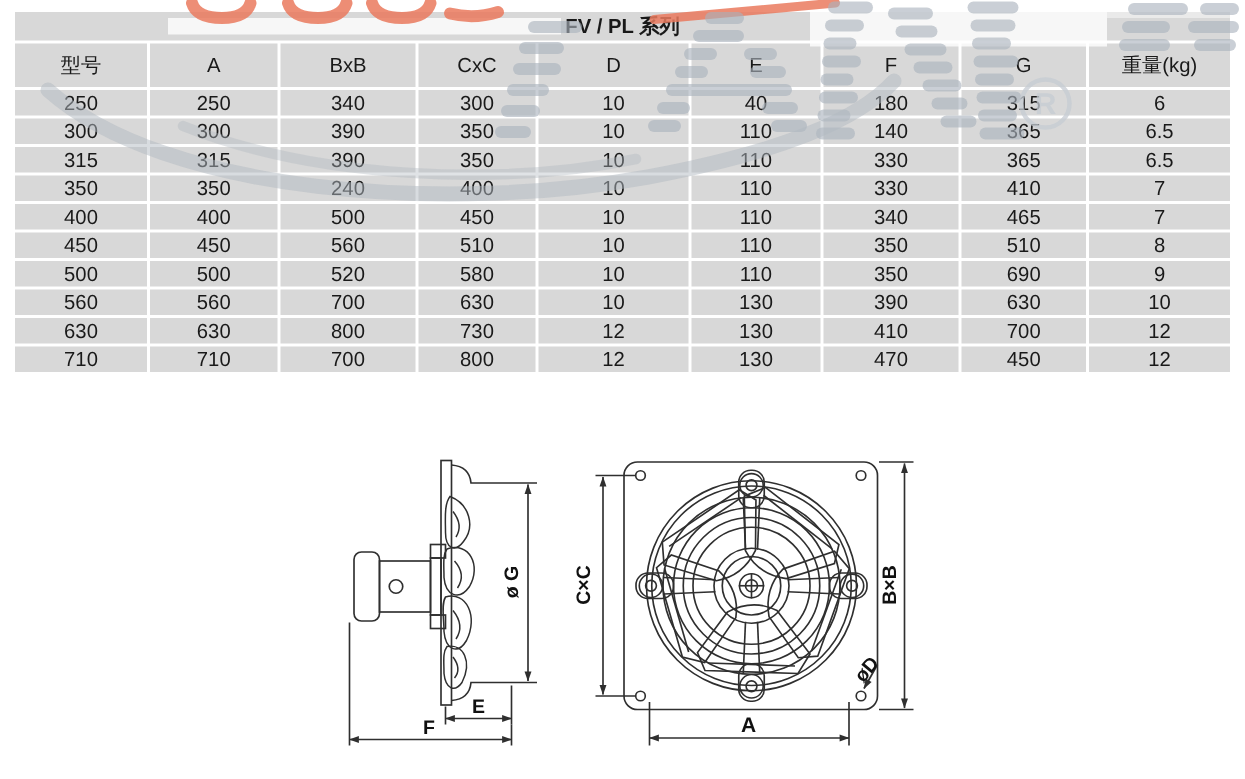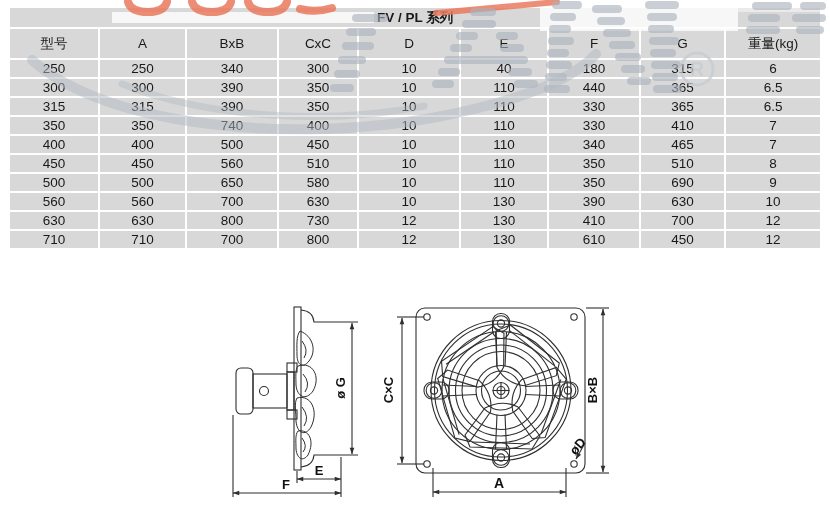--- a/index.html
+++ b/index.html
@@ -64,39 +64,39 @@
         <td>315</td>
         <td>6</td>
       </tr>
   <tr>
         <td>300</td>
         <td>300</td>
         <td>390</td>
         <td>350</td>
         <td>10</td>
         <td>110</td>
-        <td>440</td>
+        <td>140</td>
         <td>365</td>
         <td>6.5</td>
       </tr>
   <tr>
         <td>315</td>
         <td>315</td>
         <td>390</td>
         <td>350</td>
         <td>10</td>
         <td>110</td>
         <td>330</td>
         <td>365</td>
         <td>6.5</td>
       </tr>
   <tr>
         <td>350</td>
         <td>350</td>
-        <td>740</td>
+        <td>240</td>
         <td>400</td>
         <td>10</td>
         <td>110</td>
         <td>330</td>
         <td>410</td>
         <td>7</td>
       </tr>
   <tr>
         <td>400</td>
         <td>400</td>
@@ -115,21 +115,21 @@
         <td>510</td>
         <td>10</td>
         <td>110</td>
         <td>350</td>
         <td>510</td>
         <td>8</td>
       </tr>
   <tr>
         <td>500</td>
         <td>500</td>
-        <td>650</td>
+        <td>520</td>
         <td>580</td>
         <td>10</td>
         <td>110</td>
         <td>350</td>
         <td>690</td>
         <td>9</td>
       </tr>
   <tr>
         <td>560</td>
         <td>560</td>
@@ -152,21 +152,21 @@
         <td>700</td>
         <td>12</td>
       </tr>
   <tr>
         <td>710</td>
         <td>710</td>
         <td>700</td>
         <td>800</td>
         <td>12</td>
         <td>130</td>
-        <td>610</td>
+        <td>470</td>
         <td>450</td>
         <td>12</td>
       </tr>
 </tbody>
   </table>
 
 <svg class="draw" viewBox="0 0 830 519">
   <defs>
     <marker id="ar" viewBox="0 0 10 10" refX="9.5" refY="5" markerWidth="9" markerHeight="6" orient="auto-start-reverse">
       <path d="M0,1.5 L10,5 L0,8.5 Z" fill="#2f2f2f"></path>

